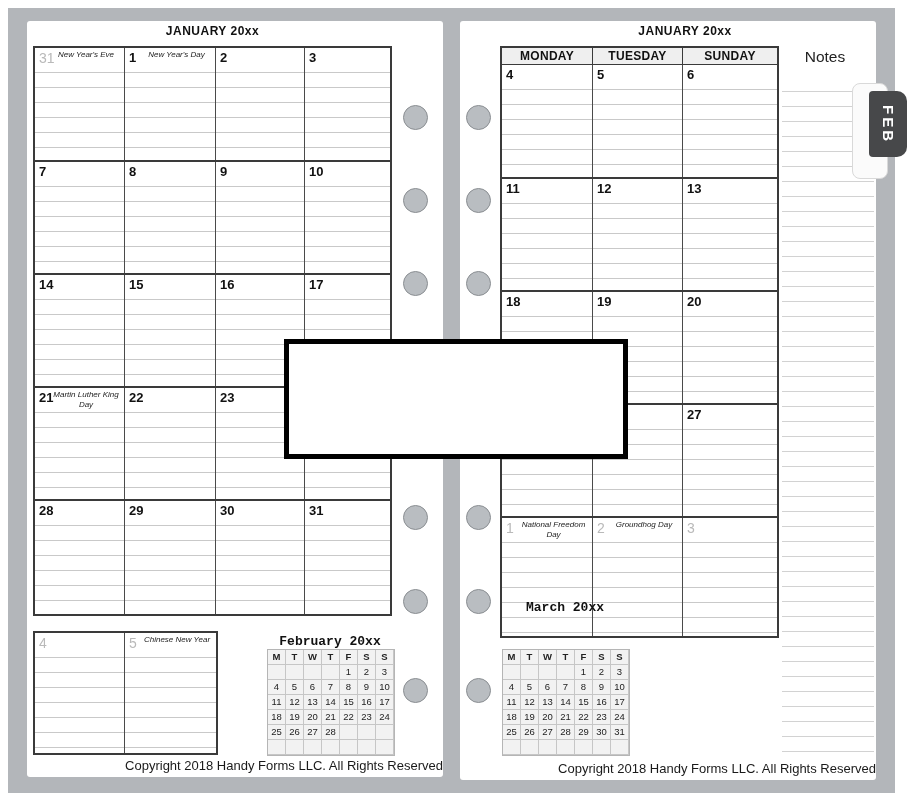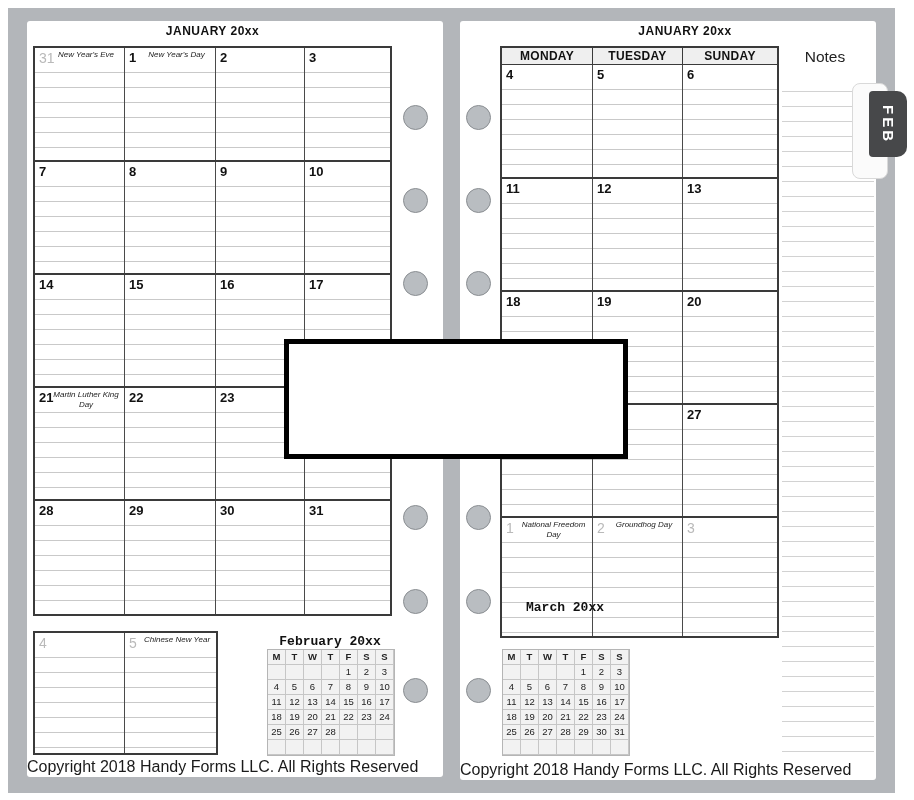--- a/index.html
+++ b/index.html
@@ -47,21 +47,21 @@
   .mcell.mhead{font-weight:bold;}
   .page.left .mini-title{left:240px;top:613px;}
   .page.left .mini-grid{left:240px;top:628px;}
   .page.right .mini-title{left:42px;top:579px;}
   .page.right .mini-grid{left:42px;top:628px;}
 
   .notes-label{position:absolute;left:320px;top:27px;width:90px;text-align:center;font-size:15.5px;color:#222;}
   .notes-rules{position:absolute;left:322px;top:56px;width:92px;height:680px;
     background:repeating-linear-gradient(to bottom,transparent 0 14px,#d2d2d2 14px 15px);}
 
-  .copyright{position:absolute;width:100%;text-align:left;font-size:16px;color:#1a1a1a;}
+  .copyright{position:absolute;width:100%;text-align:right;font-size:13px;color:#1a1a1a;}
   .page.left .copyright{top:737px;}
   .page.right .copyright{top:740px;}
 
   .hole{position:absolute;width:23px;height:23px;border-radius:50%;
         background:var(--hole-fill);border:1px solid var(--hole-border);}
 
   .under-tab{position:absolute;left:852px;top:83px;width:34px;height:94px;background:#fbfbfb;
              border:1px solid #d9d9d9;border-radius:8px;z-index:3;}
   .feb-tab{position:absolute;left:869px;top:91px;width:38px;height:66px;background:var(--tab-bg);
            color:var(--tab-text);border-radius:4px 10px 10px 4px;z-index:4;

